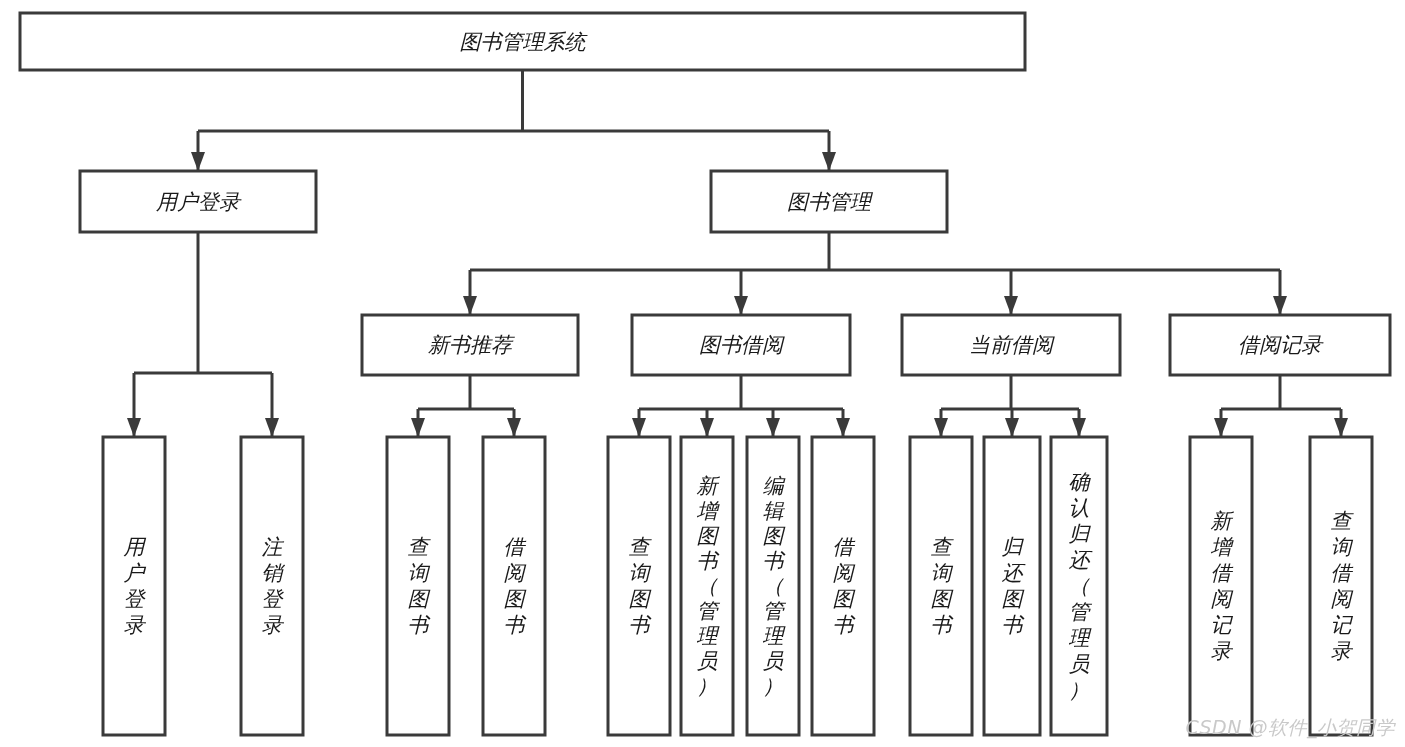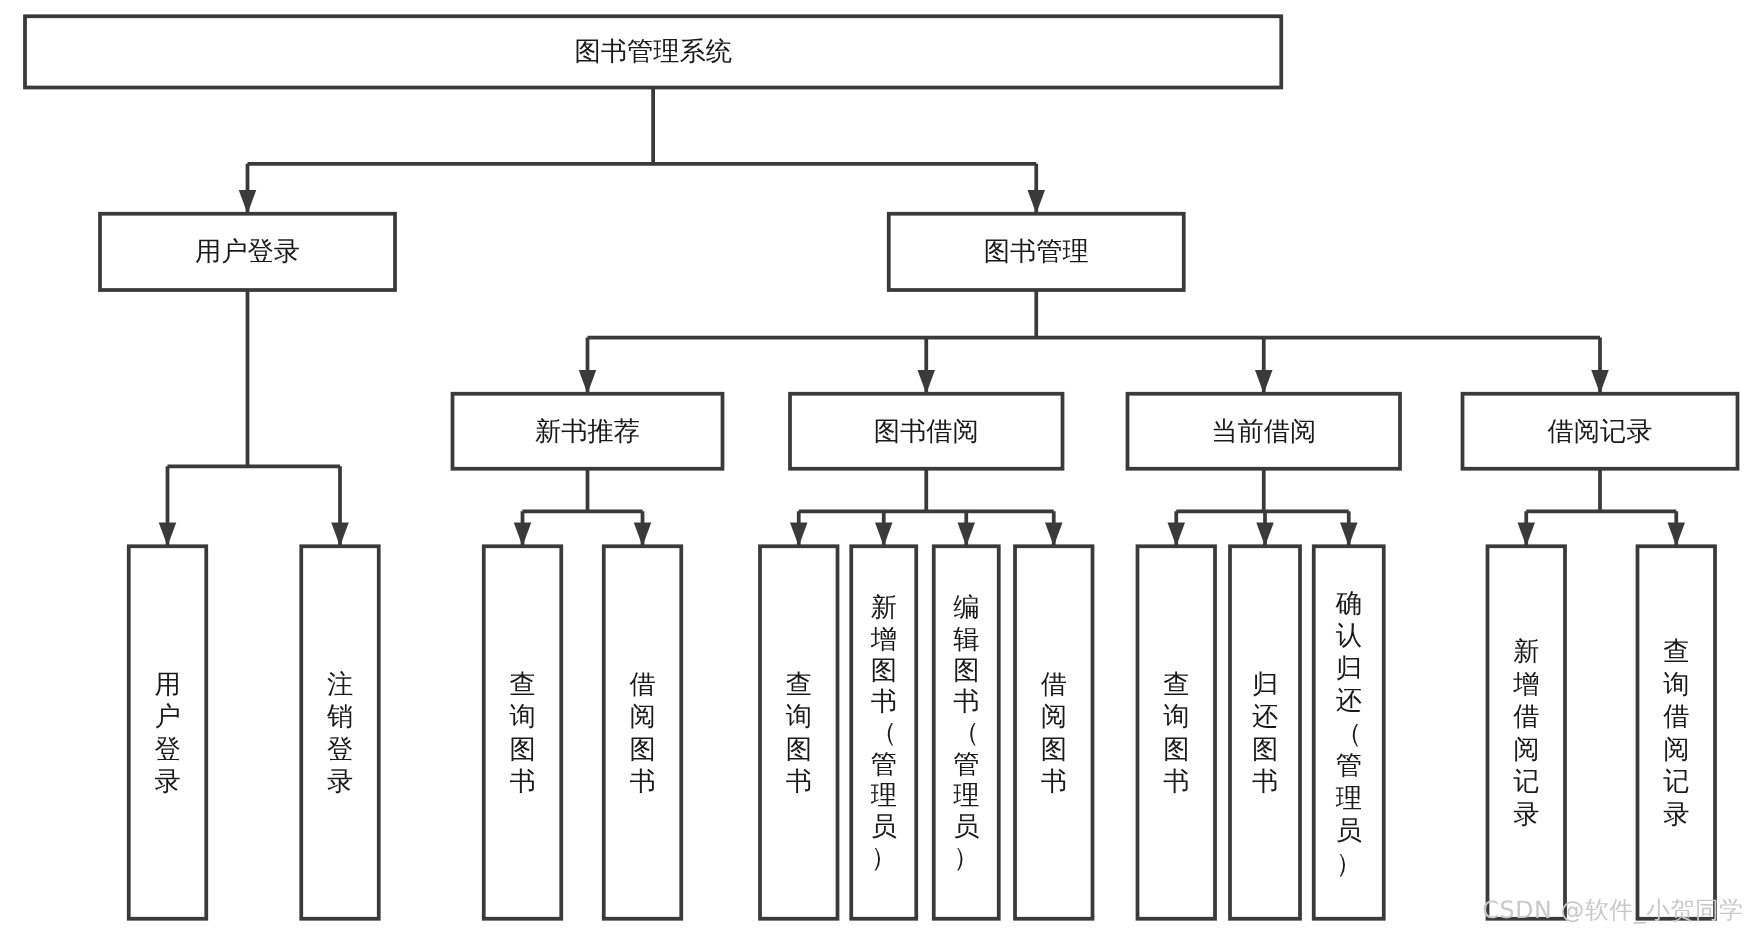--- a/index.html
+++ b/index.html
@@ -1,21 +1,21 @@
 <!DOCTYPE html>
 <html><head>
 <meta charset="utf-8">
 <title>图书管理系统 功能结构图</title>
 <style>
   html,body{margin:0;padding:0;background:#ffffff;}
   body{
     font-family:"DejaVu Sans","Liberation Sans",sans-serif;
     width:1405px;height:747px;overflow:hidden;position:relative;
   }
-  #diagram-root{position:absolute;left:0;top:0;width:1405px;height:747px;}
+  #diagram-root{position:absolute;left:0;top:0;width:1405px;height:747px;font-style:italic;}
   svg.flow{display:block;width:1405px;height:747px;}
 
   .node-rect{
     fill:#ffffff;
     stroke:#3a3a3a;
     stroke-width:3;
   }
   .node-label{
     fill:#1a1a1a;
     font-family:"DejaVu Sans","Liberation Sans",sans-serif;

